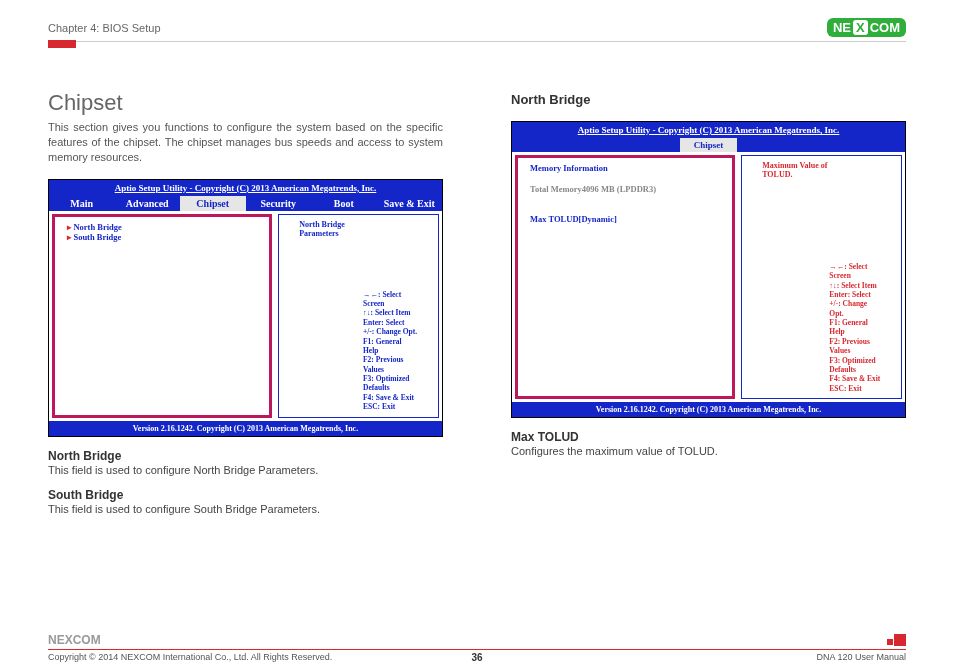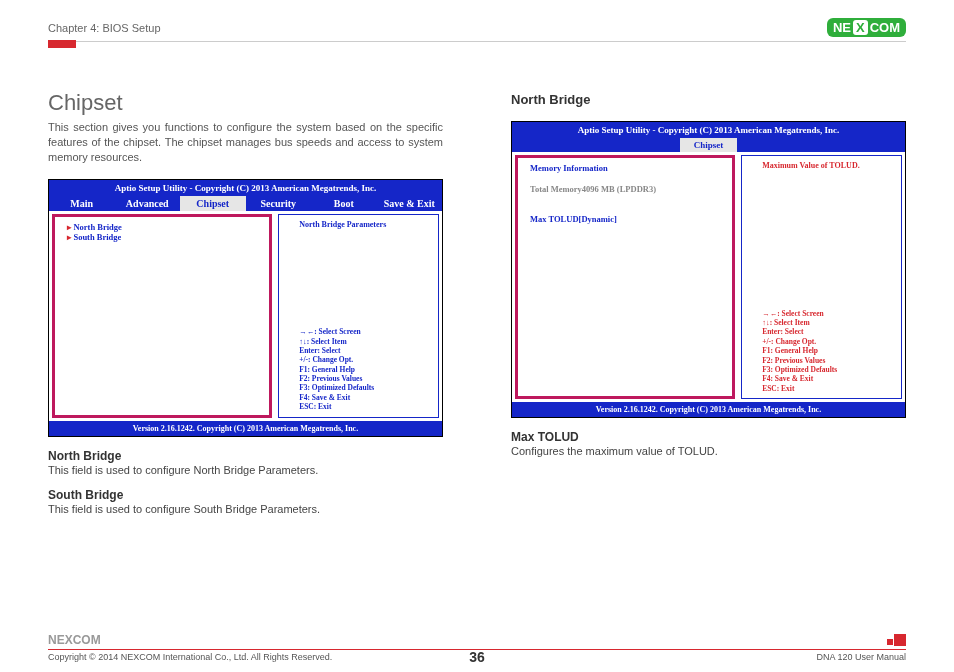--- a/index.html
+++ b/index.html
@@ -10,47 +10,47 @@
   .logo { display:flex; align-items:center; }
   .logo-box { background:#2fae3b; color:#fff; padding:2px 6px; border-radius:6px; font-weight:bold; font-size:13px; letter-spacing:0; display:flex; align-items:center; }
   .logo-box .x { background:#fff; color:#2fae3b; padding:0 3px; border-radius:3px; margin:0 2px; font-weight:bold; }
   .redtab { position:absolute; left:48px; top:40px; width:28px; height:8px; background:#d7282f; }
   .content { display:flex; gap:68px; margin-top:48px; }
   .col { flex:1; }
   h1 { font-family:"Trebuchet MS",Arial,sans-serif; font-weight:normal; color:#666; font-size:22px; margin:0 0 4px 0; }
   .just { text-align:justify; line-height:1.35; color:#555; }
   h3 { font-size:12px; font-weight:bold; color:#333; margin:12px 0 1px 0; }
   .bios { border:1px solid #000; margin-top:14px; width:100%; font-family:"Times New Roman",serif; font-weight:bold; background:#fff; }
-  .bios-title { background:#1526c8; color:#fff; text-align:center; font-size:9px; padding:3px 6px; }
+  .bios-title { background:#1526c8; color:#fff; text-align:center; font-size:9px; padding:3px 6px;text-decoration:underline; }
   .tabs { display:flex; background:#1526c8; font-size:10px; }
   .tabs .tab { flex:1; text-align:center; padding:2px 0; color:#fff; }
   .tabs .tab.active, .tabs .tab2 { background:#e6e6e6; color:#1526c8; }
   .tabs2 { text-align:center; background:#1526c8; font-size:9px; }
   .tabs2 span { display:inline-block; background:#e6e6e6; color:#1526c8; padding:2px 14px; }
   .bios-body { display:flex; min-height:210px; }
   .bios-body.tall { min-height:250px; }
   .left-pane { flex:1.6; border:3px solid #be185d; margin:3px; padding:5px 12px; font-size:8.5px; color:#1526c8; }
-  .right-pane { flex:1; border:1px solid #1526c8; margin:3px; padding:5px 20px; font-size:8px; color:#1526c8; display:flex; flex-direction:column; }
+  .right-pane { flex:1; border:1px solid #1526c8; margin:3px; padding:5px 20px; font-size:8px; color:#1526c8; display:flex; flex-direction:row; }
   .help-top { color:#1526c8; font-size:8px; }
   .help-top.red { color:#d7282f; }
   .nav-keys { margin-top:auto; font-size:7.5px; line-height:1.25; }
   .nav-keys.red { color:#d7282f; }
   .bios-foot { background:#1526c8; color:#fff; text-align:center; font-size:8px; padding:3px 0; }
   .arrow { color:#d7282f; }
   .mem-row { display:flex; justify-content:flex-start; color:#888; font-weight:bold; font-size:8.5px; margin:7px 0; }
   .mem-row .val { color:#888; }
   .mem-row.active .lbl { color:#1526c8; }
   .mem-row.active .val { color:#1526c8; }
   
   .foot-wrap { position:absolute; left:0; right:0; bottom:10px; padding:0 48px; }
   .foot-logo { margin-bottom:2px; }
   .foot-logo .box { background:#fff; border:none; color:#999; font-weight:bold; font-size:12px; letter-spacing:0; display:inline-flex; align-items:center;}
   .foot-logo .x { color:#999; padding:0 0px; margin:0 0px;}
   .foot-line { border-top:1.5px solid #d7282f; display:flex; justify-content:space-between; align-items:center; padding-top:2px; font-size:9px; color:#555; position:relative;}
-  .foot-line .pg { font-weight:bold; font-size:14px; color:#333; position:absolute; left:50%; transform:translateX(-50%); }
+  .foot-line .pg { font-weight:bold; font-size:10px; color:#333; position:absolute; left:50%; transform:translateX(-50%); }
   .sq { position:absolute; right:48px; bottom:26px; width:12px; height:12px; background:linear-gradient(#d7282f,#d7282f); }
   .sq::before { content:""; position:absolute; left:-7px; top:5px; width:6px; height:6px; background:#d7282f; }
 </style>
 </head>
 <body>
 
 <div class="page">
   <div class="top">
     <div class="chapter">Chapter 4: BIOS Setup</div>
     <div class="logo">

